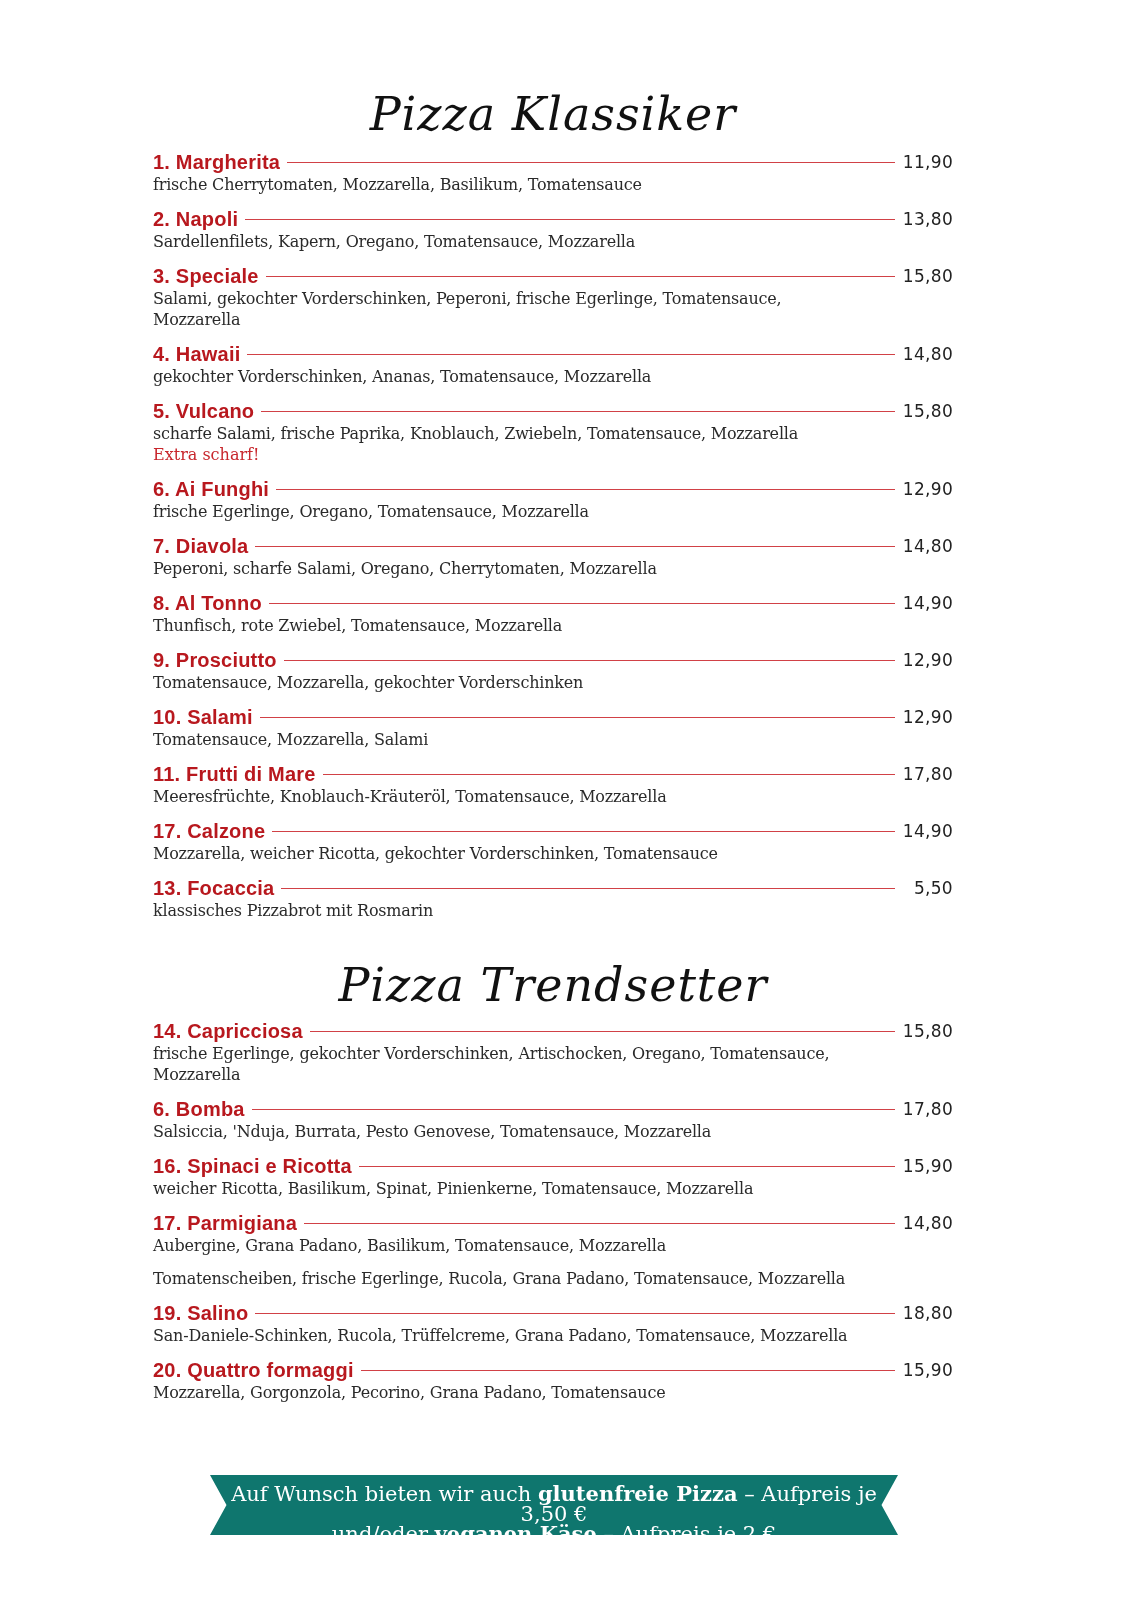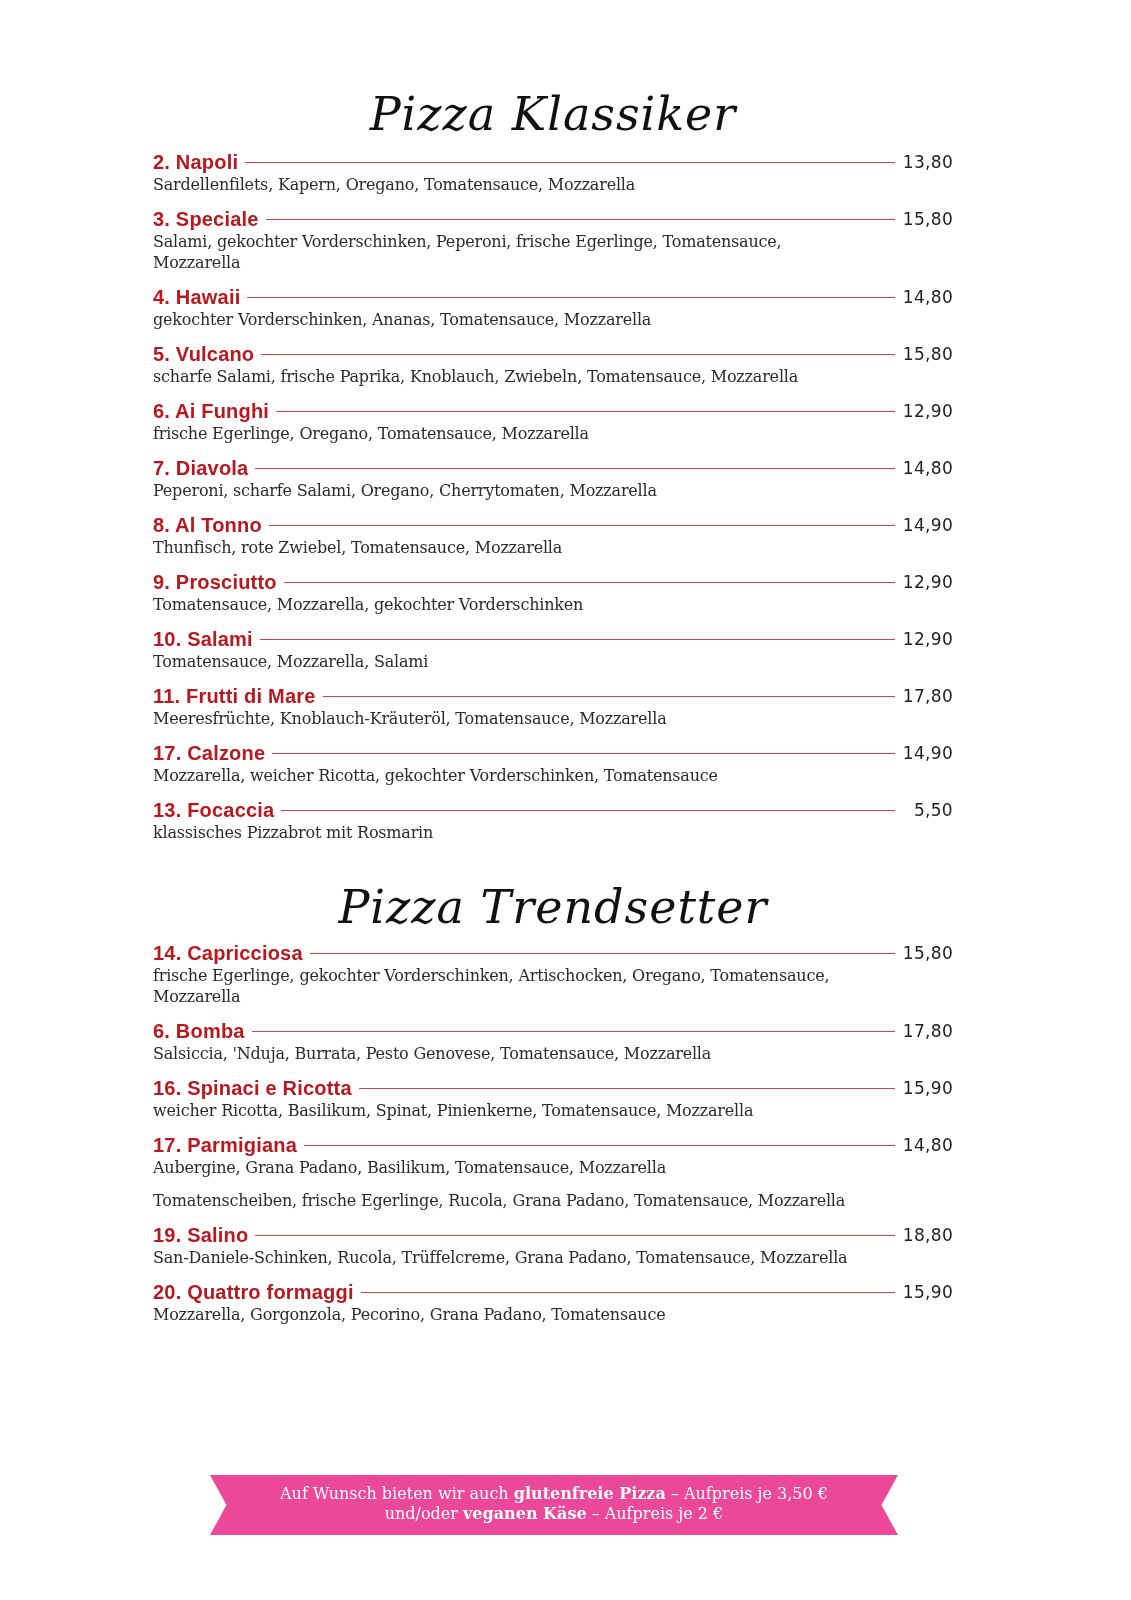--- a/index.html
+++ b/index.html
@@ -85,44 +85,52 @@
       font-size: 16px;
       line-height: 21px;
       color: #c8262c;
     }
     .banner {
       position: absolute;
       left: 210px;
       top: 1475px;
       width: 688px;
       height: 60px;
-      background: #ec4899;
+      background: #0f766e;
       clip-path: polygon(0 0, 100% 0, 97.6% 50%, 100% 100%, 0 100%, 2.4% 50%);
       color: #ffffff;
       text-align: center;
       font-family: "DejaVu Serif", serif;
-      font-size: 16px;
+      font-size: 21px;
       line-height: 20px;
       padding-top: 9px;
       box-sizing: border-box;
     }
     .banner b {
       font-weight: bold;
     }
   </style>
 </head>
 <body>
 
 <div class="page">
 
   <h1 class="section-title klassiker">Pizza Klassiker</h1>
 
   <div class="section">
     <div class="item">
         <div class="item-head">
+          <span class="item-name">1. Margherita</span>
+          <span class="item-line"></span>
+          <span class="item-price">11,90</span>
+        </div>
+        <div class="item-desc">frische Cherrytomaten, Mozzarella, Basilikum, Tomatensauce</div>
+      </div>
+    <div class="item">
+        <div class="item-head">
           <span class="item-name">2. Napoli</span>
           <span class="item-line"></span>
           <span class="item-price">13,80</span>
         </div>
         <div class="item-desc">Sardellenfilets, Kapern, Oregano, Tomatensauce, Mozzarella</div>
       </div>
     <div class="item">
         <div class="item-head">
           <span class="item-name">3. Speciale</span>
           <span class="item-line"></span>
@@ -138,20 +146,21 @@
         </div>
         <div class="item-desc">gekochter Vorderschinken, Ananas, Tomatensauce, Mozzarella</div>
       </div>
     <div class="item">
         <div class="item-head">
           <span class="item-name">5. Vulcano</span>
           <span class="item-line"></span>
           <span class="item-price">15,80</span>
         </div>
         <div class="item-desc">scharfe Salami, frische Paprika, Knoblauch, Zwiebeln, Tomatensauce, Mozzarella</div>
+        <div class="item-note">Extra scharf!</div>
       </div>
     <div class="item">
         <div class="item-head">
           <span class="item-name">6. Ai Funghi</span>
           <span class="item-line"></span>
           <span class="item-price">12,90</span>
         </div>
         <div class="item-desc">frische Egerlinge, Oregano, Tomatensauce, Mozzarella</div>
       </div>
     <div class="item">

